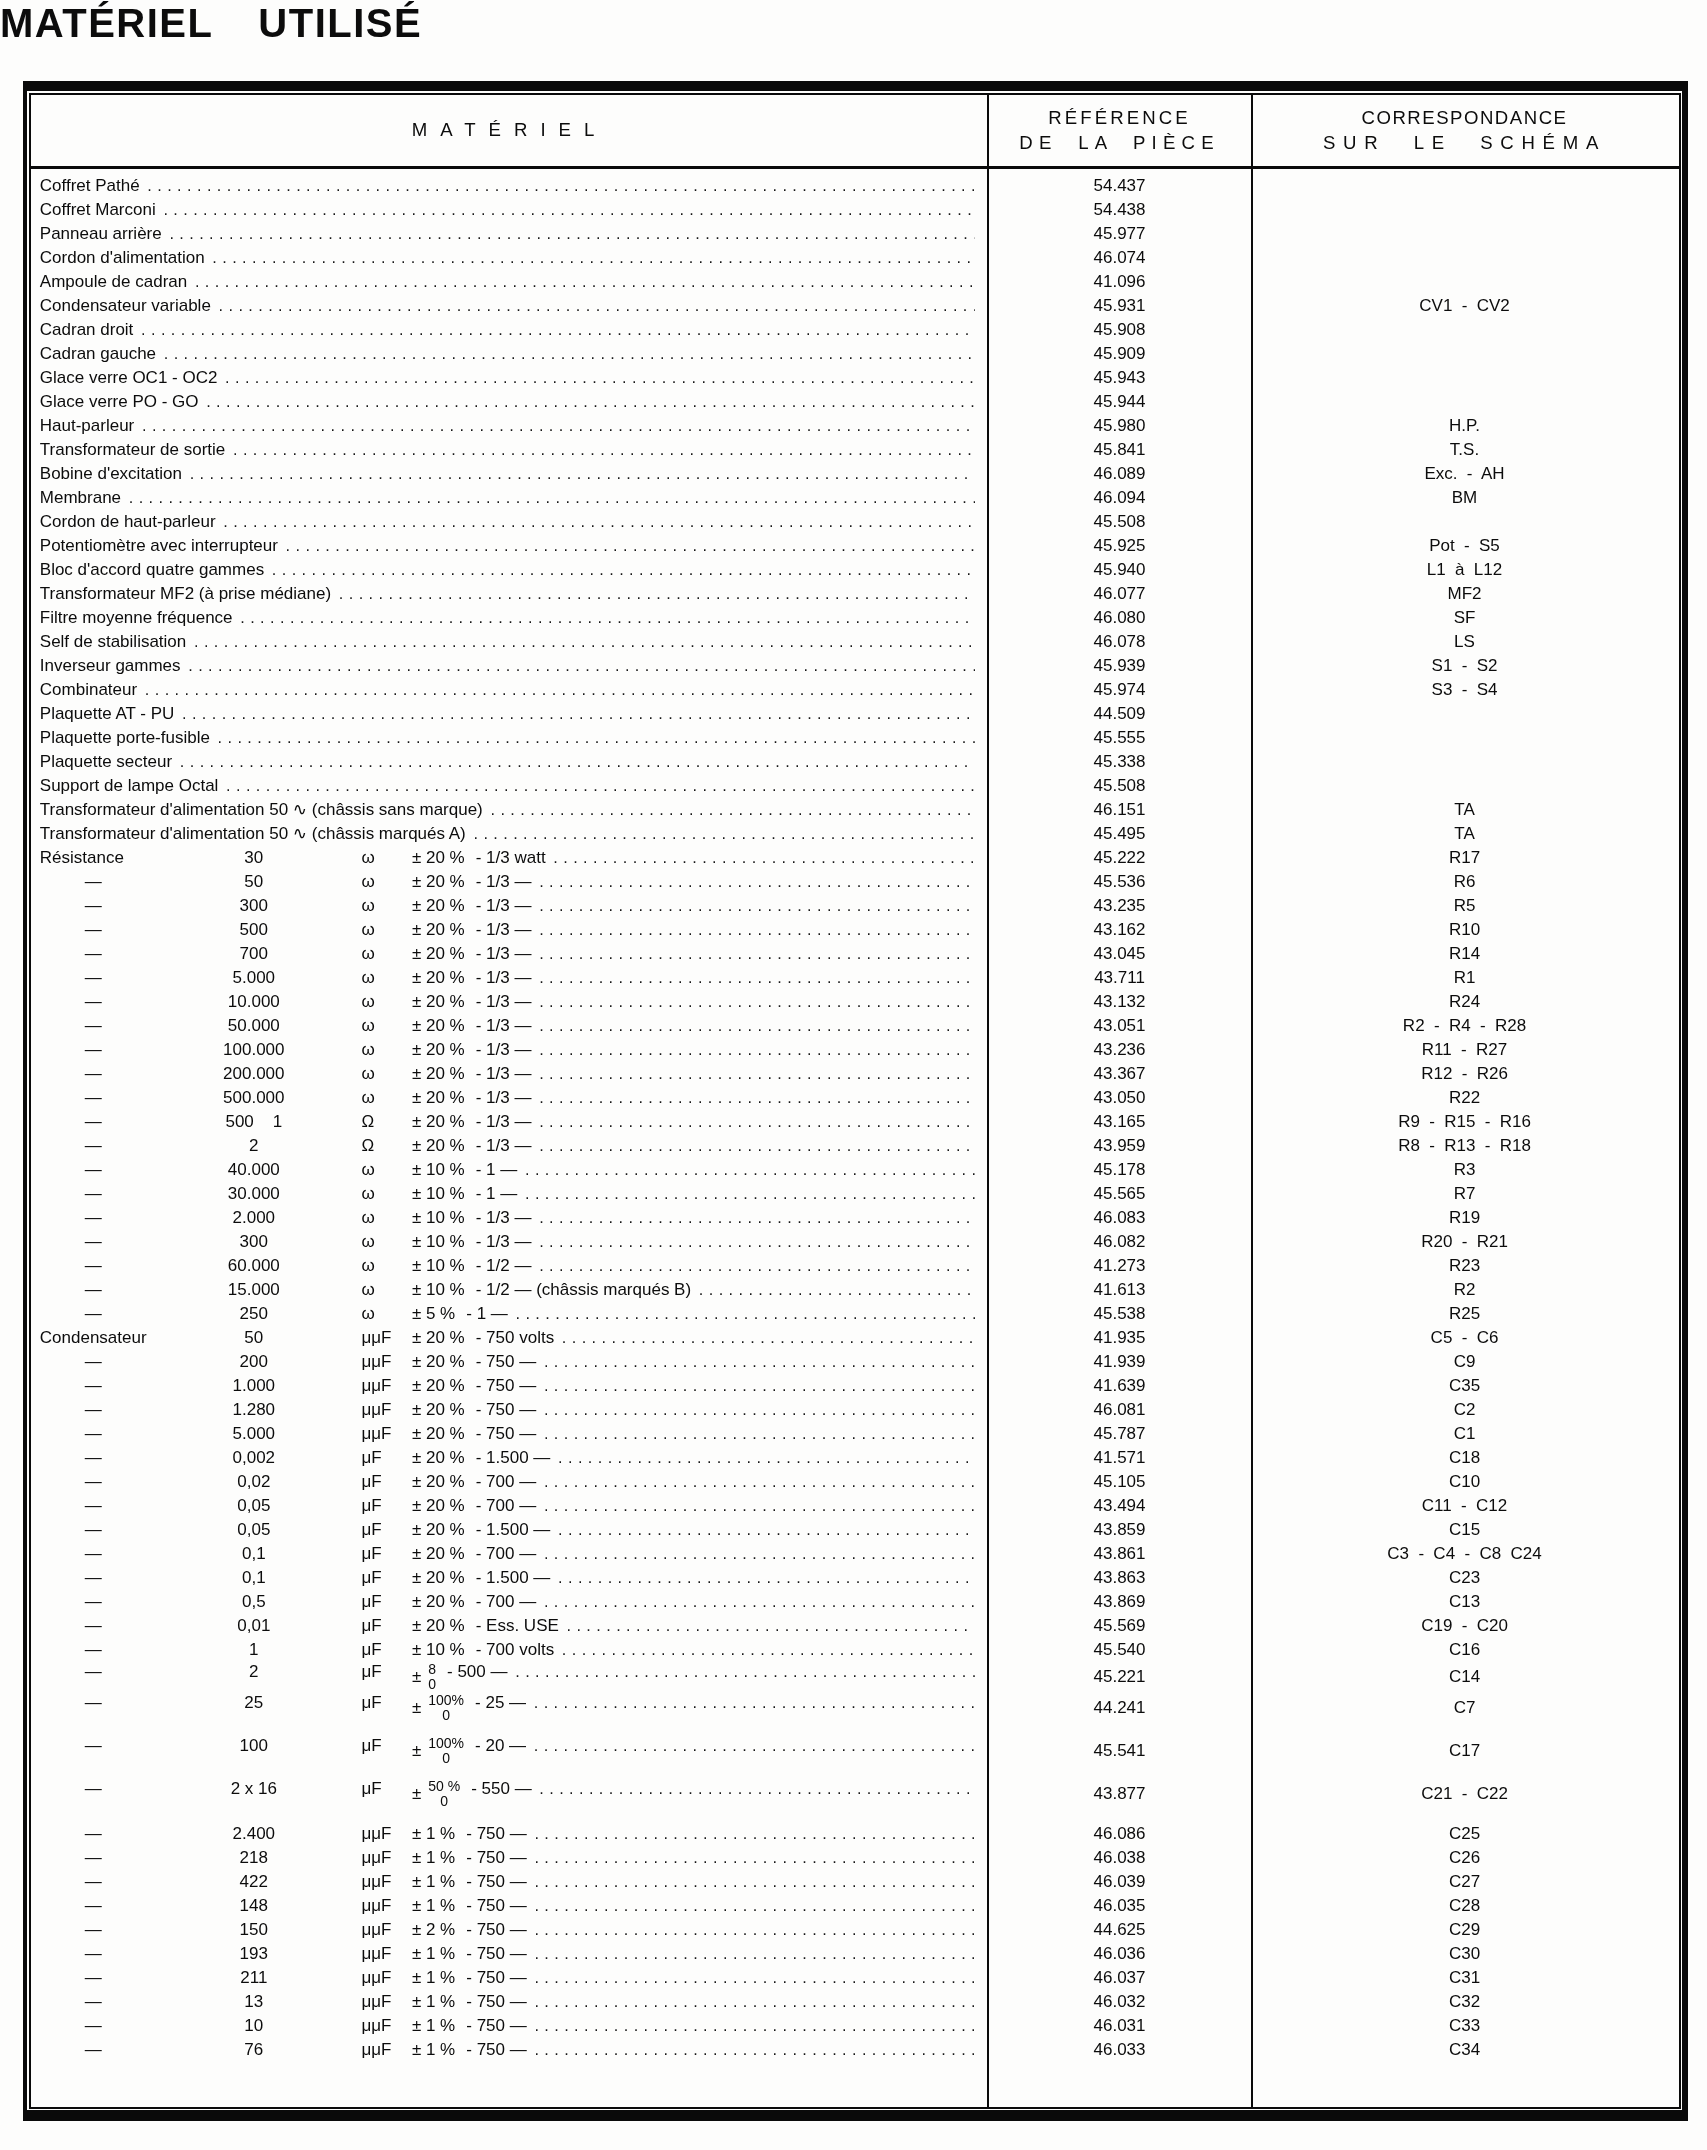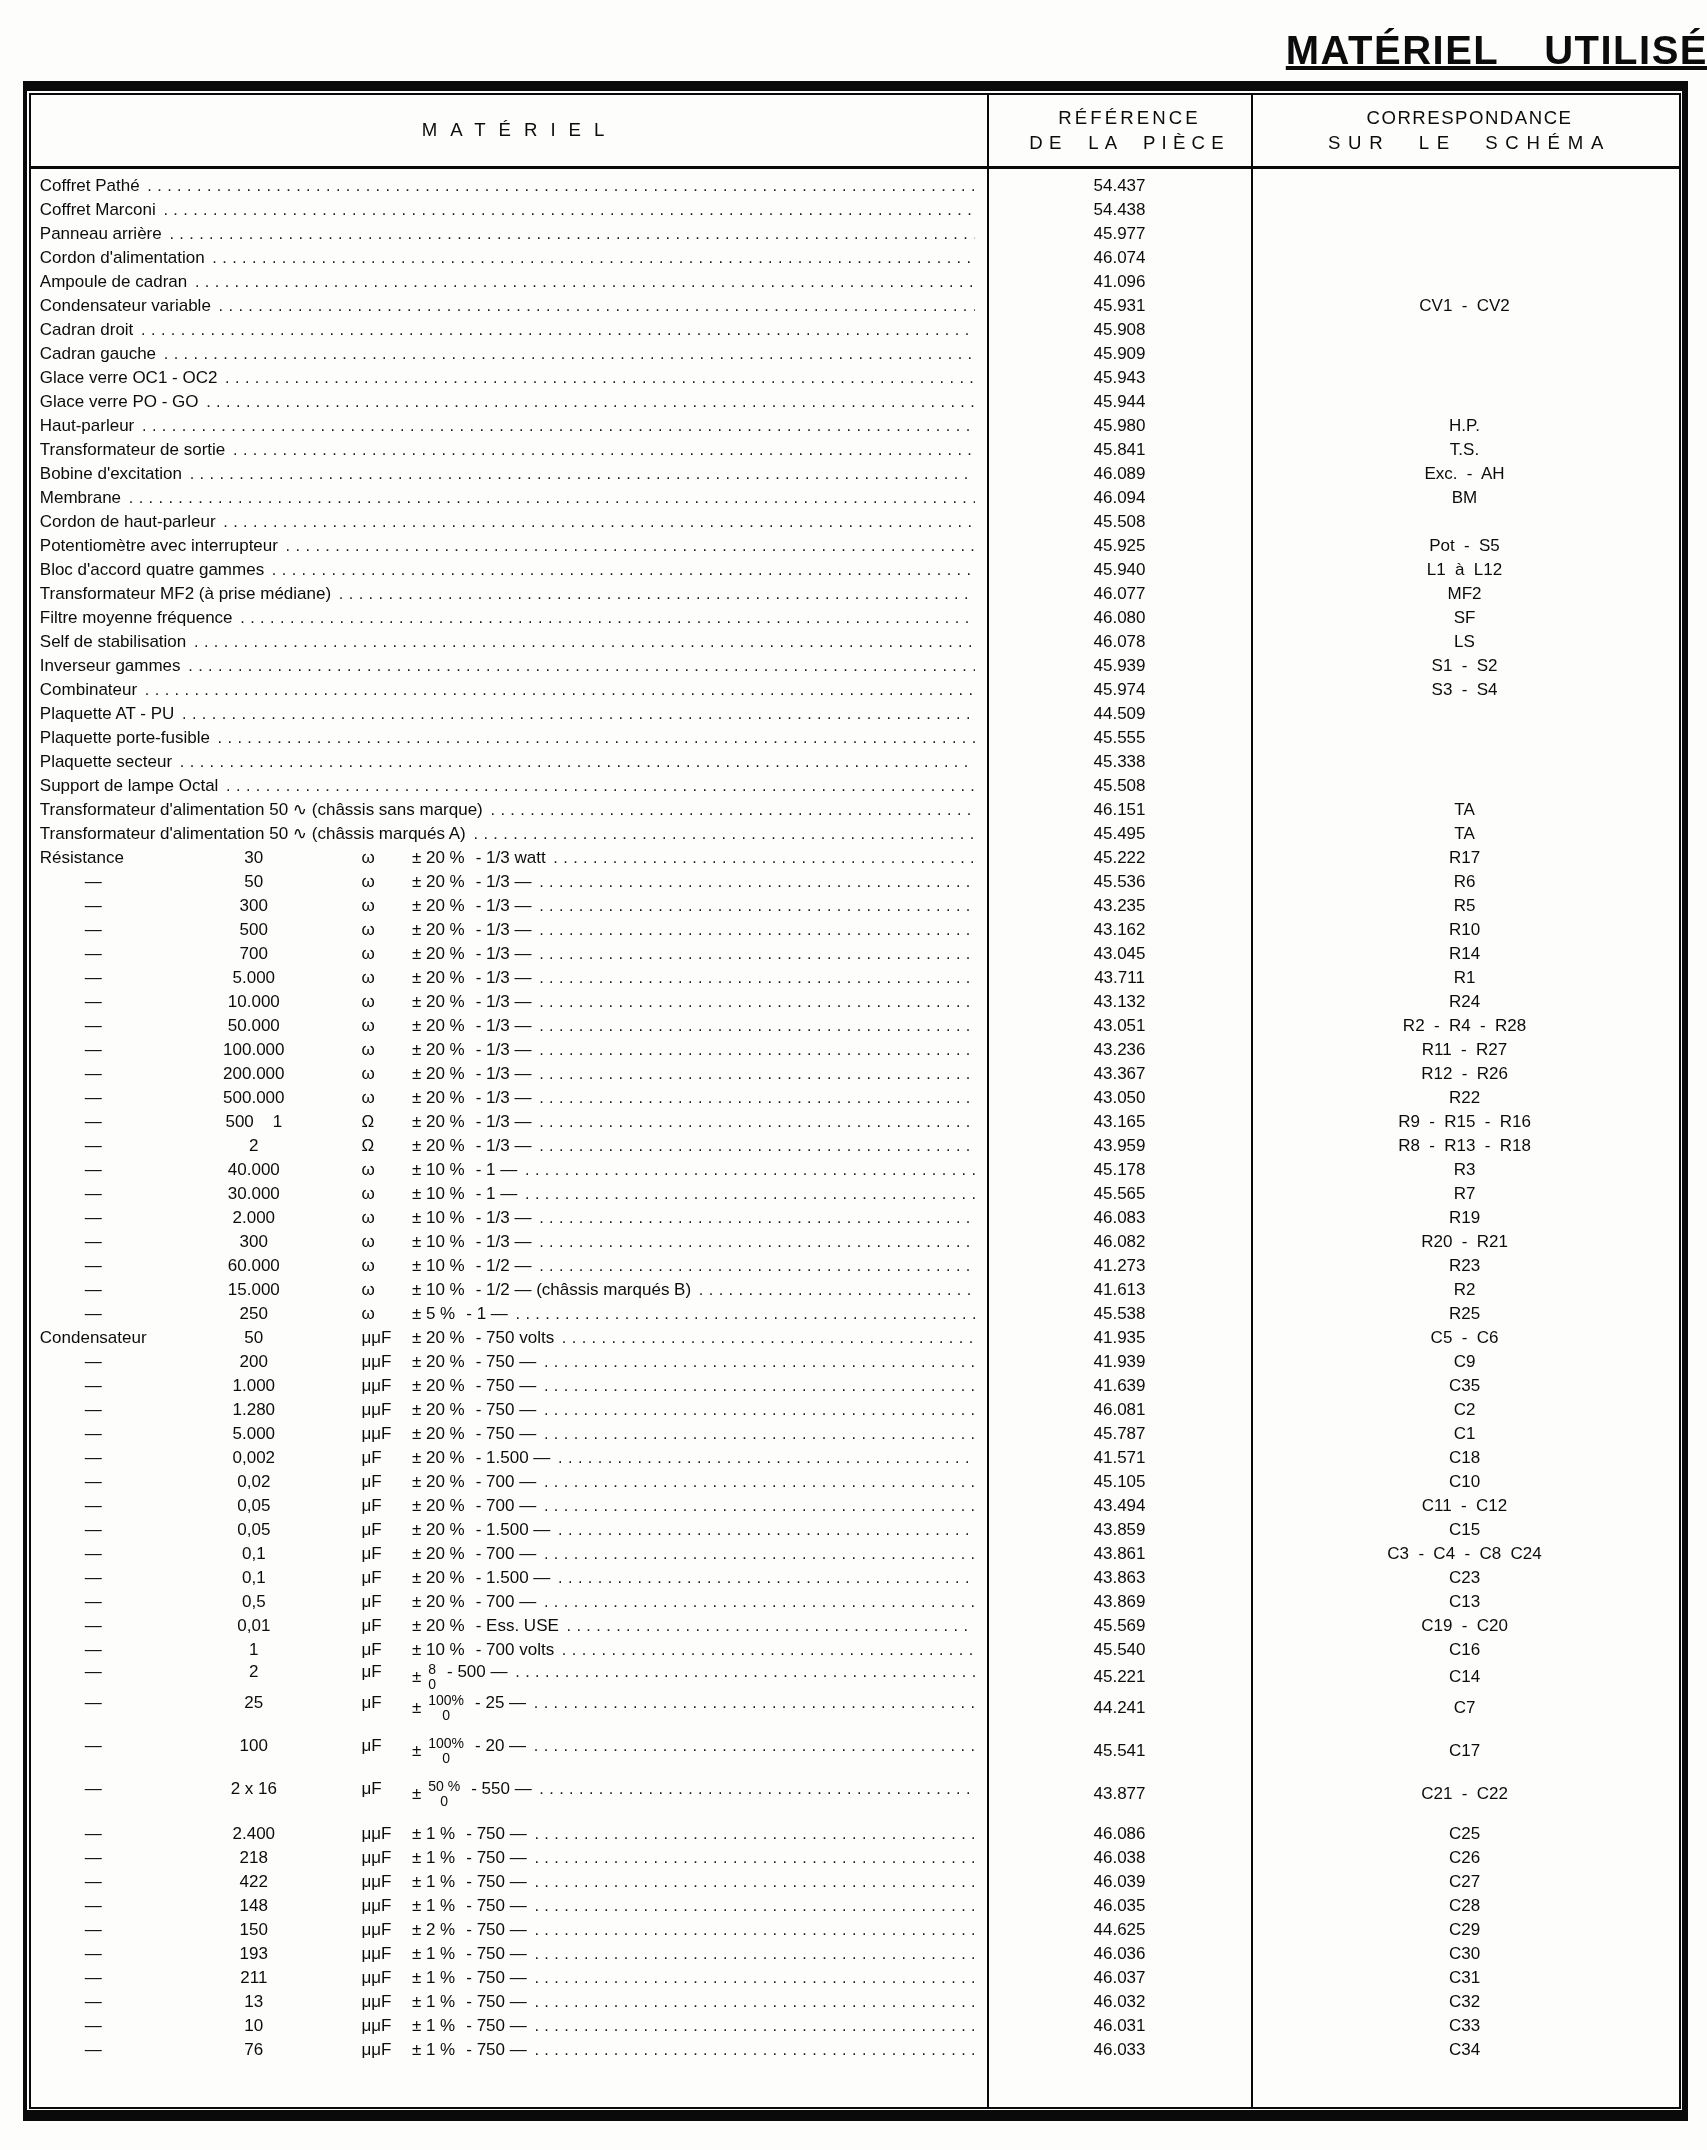--- a/index.html
+++ b/index.html
@@ -3,43 +3,42 @@
 <meta charset="utf-8">
 <style>
   html,body { margin:0; padding:0; }
   body {
     width:1708px; height:2151px; position:relative;
     background:#fdfdfc; color:#0c0c0c;
     font-family:"Liberation Sans", sans-serif;
     overflow:hidden;
   }
   .title {
-    position:absolute; top:28px; left:0; width:100%;
-    text-align:right; font-size:40px; font-weight:bold;
-    letter-spacing:1.5px; word-spacing:33px;text-decoration:underline;
+    position:absolute; top:1px; left:0; width:100%;
+    text-align:left; font-size:40px; font-weight:bold;
+    letter-spacing:1.5px; word-spacing:33px;
   }
   .tableWrap {
     position:absolute; left:23px; top:81px; width:1665px; height:2040px;
     box-sizing:border-box;
     border-style:solid; border-color:#0a0a0a;
     border-width:10px 6.2px 11.6px 4.6px;
   }
   .tableInner {
     position:absolute; inset:1.5px;
     border:2.3px solid #0a0a0a; overflow:hidden;
   }
   .vline { position:absolute; top:0; bottom:0; width:2.3px; background:#0a0a0a; z-index:2; }
   .vline.v1 { left:956px; }
   .vline.v2 { left:1220px; }
 
   .thead {
     display:grid; grid-template-columns:958px 262px 1fr;
     height:71px; align-items:center;
     border-bottom:3.1px solid #0a0a0a;
-    padding-left:10px;
   }
   .th { text-align:center; font-size:18.6px; line-height:1.35; }
   .th .mat { letter-spacing:13px; }
   .th .ref1 { letter-spacing:3.1px; }
   .th .ref2 { letter-spacing:6.2px; word-spacing:9.3px; }
   .th .cor1 { letter-spacing:1.5px; }
   .th .cor2 { letter-spacing:7.7px; word-spacing:15.5px; }
 
   .rows { padding-top:5.4px; }
   .row {

